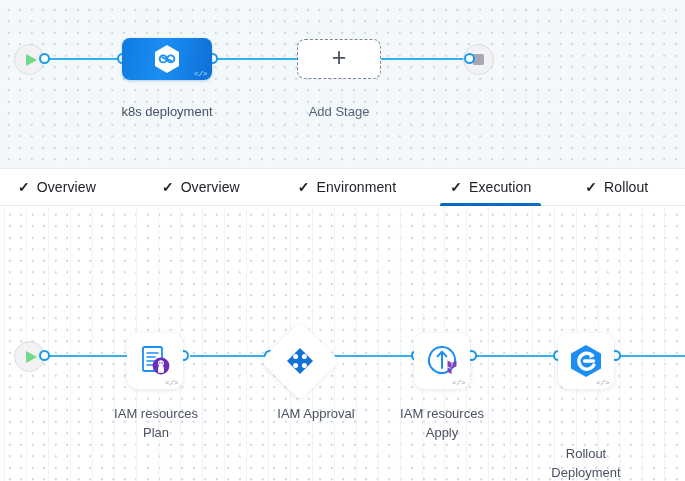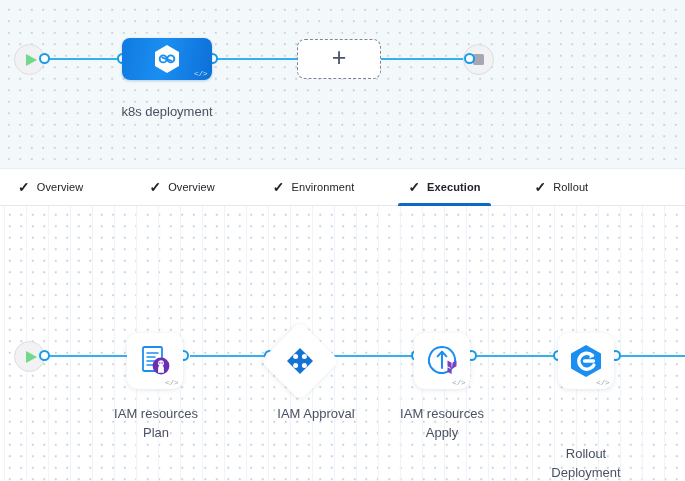--- a/index.html
+++ b/index.html
@@ -54,25 +54,25 @@
     cursor: pointer;
     white-space: nowrap;
   }
   .tab .tab-check {
     font-size: 14px;
     line-height: 1;
     color: #22222a;
     font-weight: 700;
   }
   .tab .tab-label {
-    font-size: 11px;
+    font-size: 14px;
     color: #22222a;
     letter-spacing: 0.1px;
   }
-  .tab.active .tab-label { font-weight: 700; }
+  .tab.active .tab-label { font-weight: 400; }
   .tab.active::after {
     content: "";
     position: absolute;
     left: 8px; right: 8px; bottom: -1px;
     height: 3px;
     background: #0b6bc2;
     border-radius: 2px 2px 0 0;
   }
 
   
@@ -252,20 +252,21 @@
       </svg>
       <span class="code-badge">&lt;/&gt;</span>
     </div>
     <div class="dot" style="left:117px; top:53px;"></div>
     <div class="dot" style="left:207px; top:53px;"></div>
     <div class="node-label" style="left:92px; top:102px; width:150px;">k8s deployment</div>
 
     <div class="add-stage" style="left:297px; top:39px;">
       <span class="plus">+</span>
     </div>
+    <div class="node-label muted" style="left:278px; top:102px; width:122px;">Add Stage</div>
 
     <div class="terminal" style="left:463px; top:44px;">
       <div class="stop-sq"></div>
     </div>
     <div class="dot" style="left:464px; top:53px;"></div>
   </div>
 
   <div class="tab-bar">
     <div class="tab">
       <span class="tab-check">✓</span>

